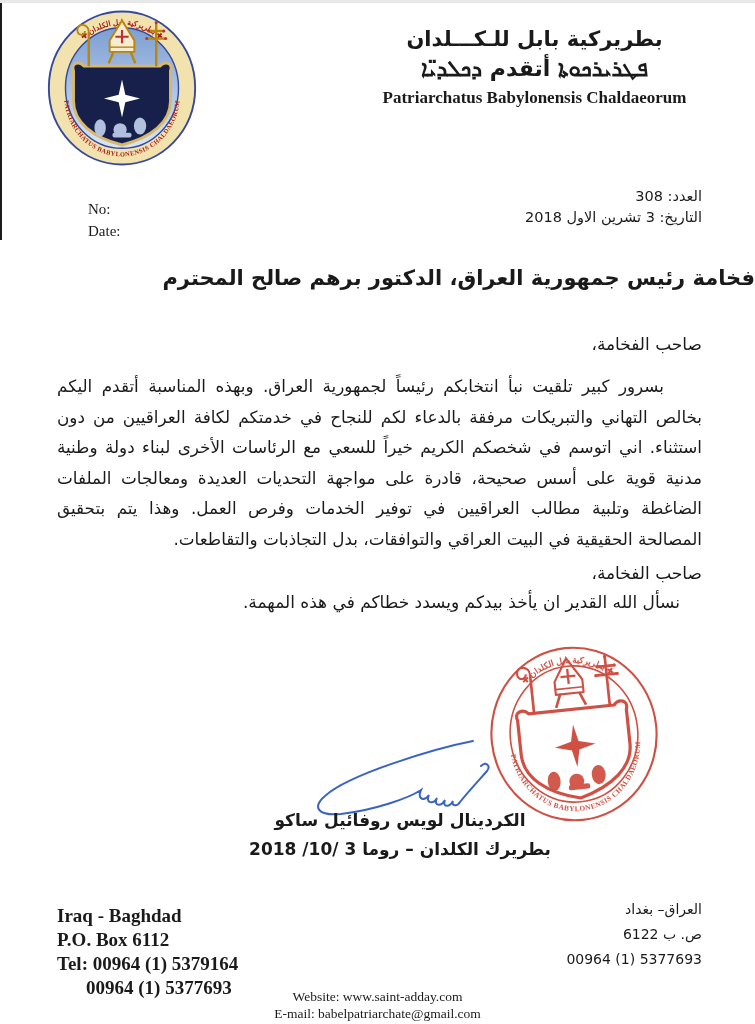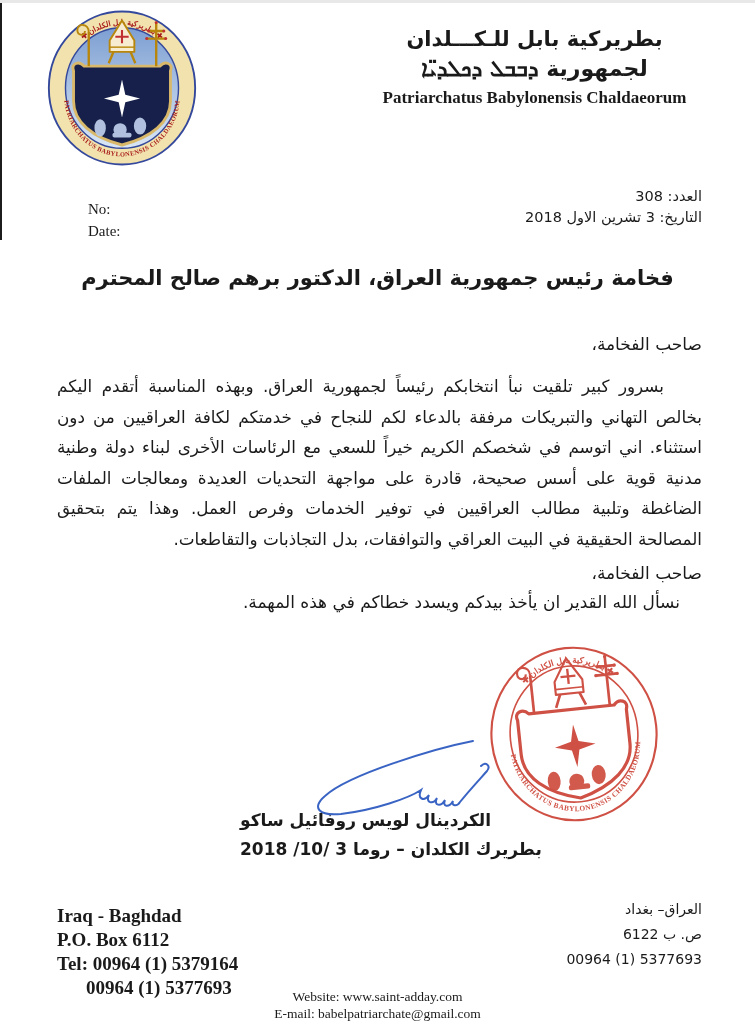--- a/index.html
+++ b/index.html
@@ -18,31 +18,31 @@
   .header-ar{font-size:21px;font-weight:bold;letter-spacing:.5px;}
   .header-syr{font-size:22px;font-weight:bold;margin-top:5px;}
   .header-la{font-size:17px;font-weight:bold;margin-top:7px;
              font-family:"Liberation Serif",serif;}
 
   .ref-left{position:absolute;left:88px;top:195px;
             font-family:"Liberation Serif",serif;font-size:15px;line-height:22px;}
   .ref-right{position:absolute;right:53px;top:183px;text-align:right;
              font-size:14.5px;line-height:21px;}
 
-  .addressee{position:absolute;top:263px;left:0;right:0;text-align:center;
+  .addressee{position:absolute;top:263px;left:0;right:0;
              font-size:21px;font-weight:bold;}
   .salutation{position:absolute;top:331px;right:53px;font-size:17px;}
   .body-text{position:absolute;top:368px;left:57px;right:53px;
              font-size:16.8px;line-height:30.5px;text-align:justify;
              text-indent:38px;}
   .salutation2{position:absolute;top:560px;right:53px;font-size:17px;}
   .closing-line{position:absolute;top:589px;right:75px;font-size:17px;}
 
   .signature-svg{position:absolute;left:297px;top:733px;width:200px;height:80px;z-index:3;}
-  .sig-name-block{position:absolute;top:803px;left:240px;width:320px;text-align:left;
+  .sig-name-block{position:absolute;top:803px;left:240px;width:320px;text-align:center;
                   font-weight:bold;font-size:17px;line-height:29px;z-index:3;}
 
   .footer-left{position:absolute;left:57px;top:901px;
                font-family:"Liberation Serif",serif;font-size:19px;line-height:24px;font-weight:bold;}
   .footer-left .tel2{margin-left:29px;}
   .footer-right{position:absolute;right:53px;top:894px;text-align:right;
                 font-size:14px;line-height:25px;}
   .footer-center{position:absolute;left:0;right:0;top:985px;text-align:center;
                  font-family:"Liberation Serif",serif;font-size:13.5px;line-height:17px;}
 </style>
@@ -105,21 +105,21 @@
 
   <svg class="seal-logo" viewBox="0 0 160 166" style="--ring-fill:#f2e3ae; --line:#35499c; --sky-fill:url(#skyGrad);
               --shield-fill:#16204a; --shield-stroke:#d9b86a; --gold:#b8860b;
               --star-fill:#ffffff; --text-fill:#a81d1d; --mitre-fill:#f7ecd2;
               --cross-red:#c03030; --figs:#b9c9e6;">
     <use href="#seal-art"></use>
   </svg>
 
   <div class="header-text">
     <div class="header-ar" dir="rtl">بطريركية بابل للـكـــلدان</div>
-    <div class="header-syr" dir="rtl">لجمهورية ܕܒܒܠ ܕܟܠܕܝ̈ܐ</div>
+    <div class="header-syr" dir="rtl">ܦܛܪܝܪܟܘܬܐ أتقدم ܕܟܠܕܝ̈ܐ</div>
     <div class="header-la">Patriarchatus Babylonensis Chaldaeorum</div>
   </div>
 
   <div class="ref-left">
     <div>No:</div>
     <div>Date:</div>
   </div>
   <div class="ref-right" dir="rtl">
     <div>العدد: 308</div>
     <div>التاريخ: 3 تشرين الاول 2018</div>

